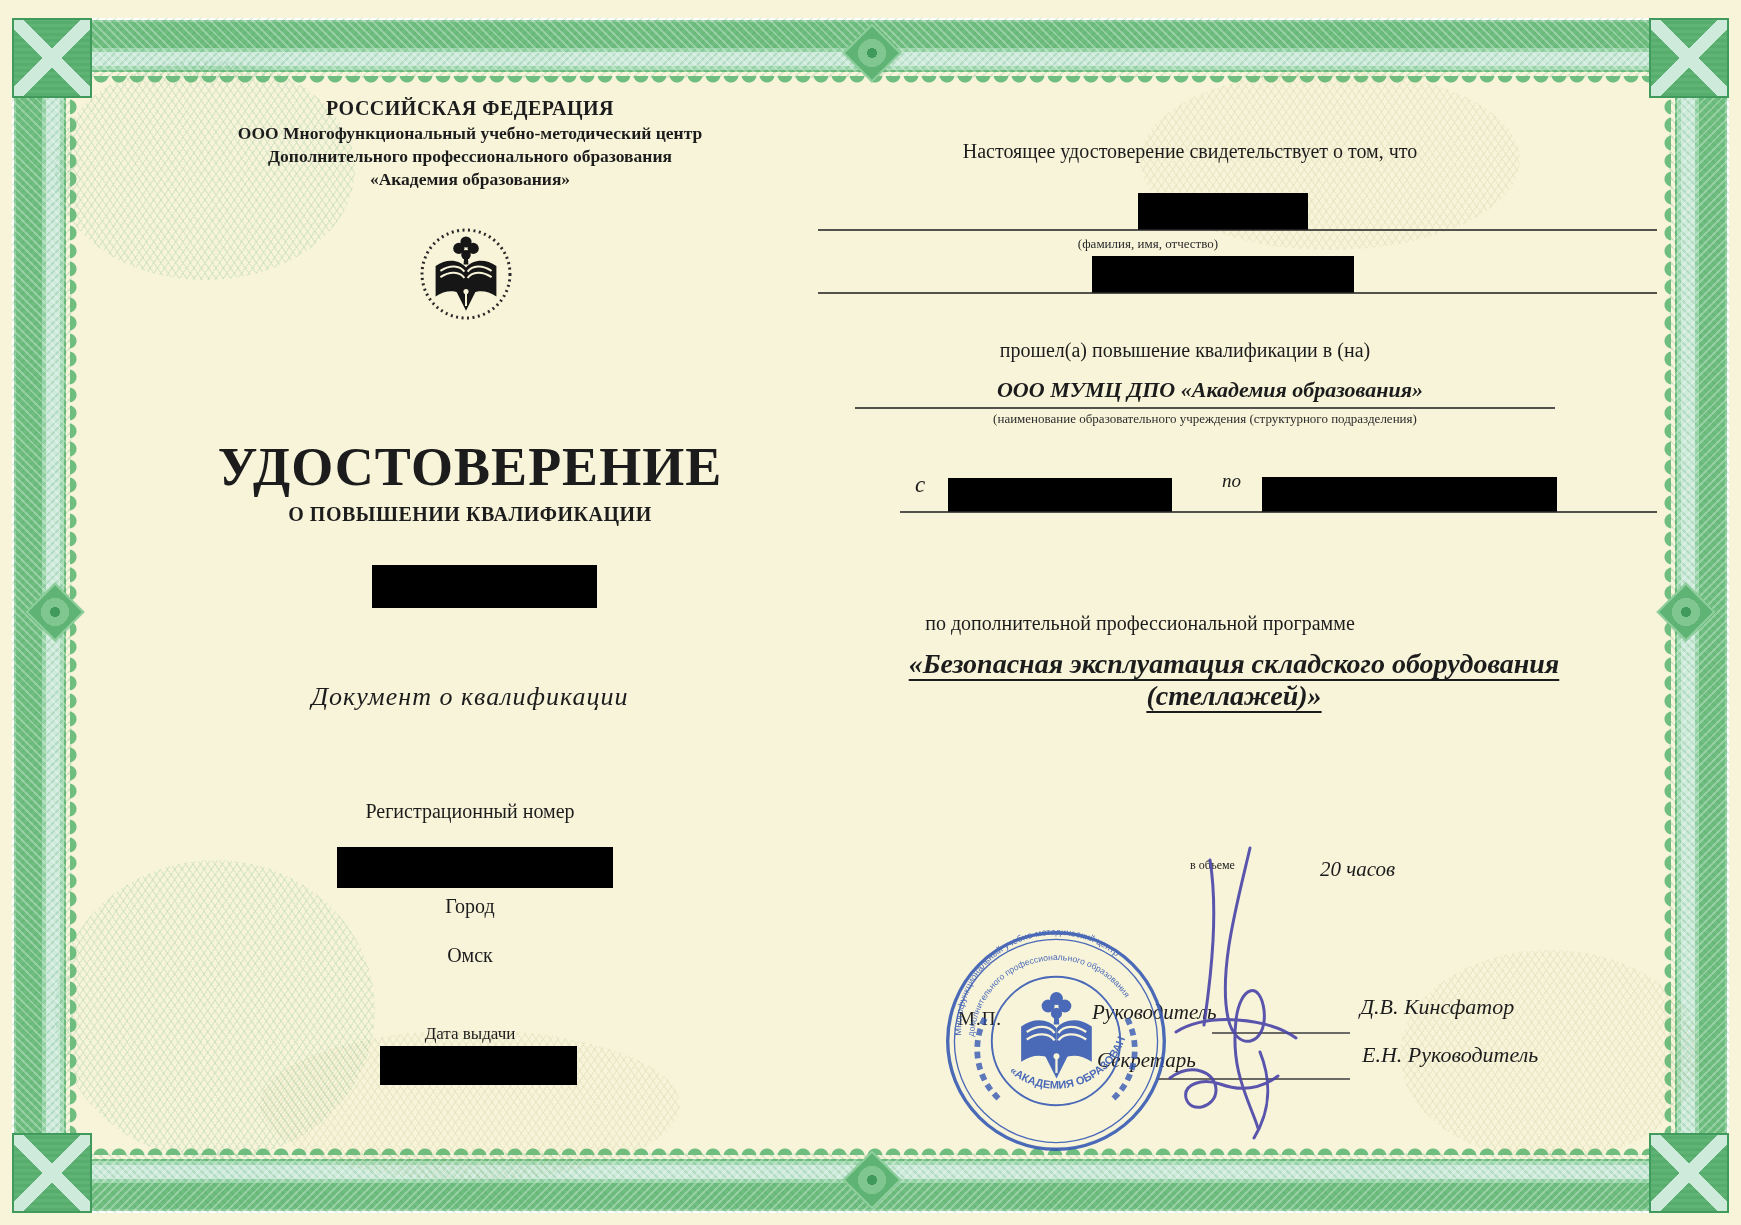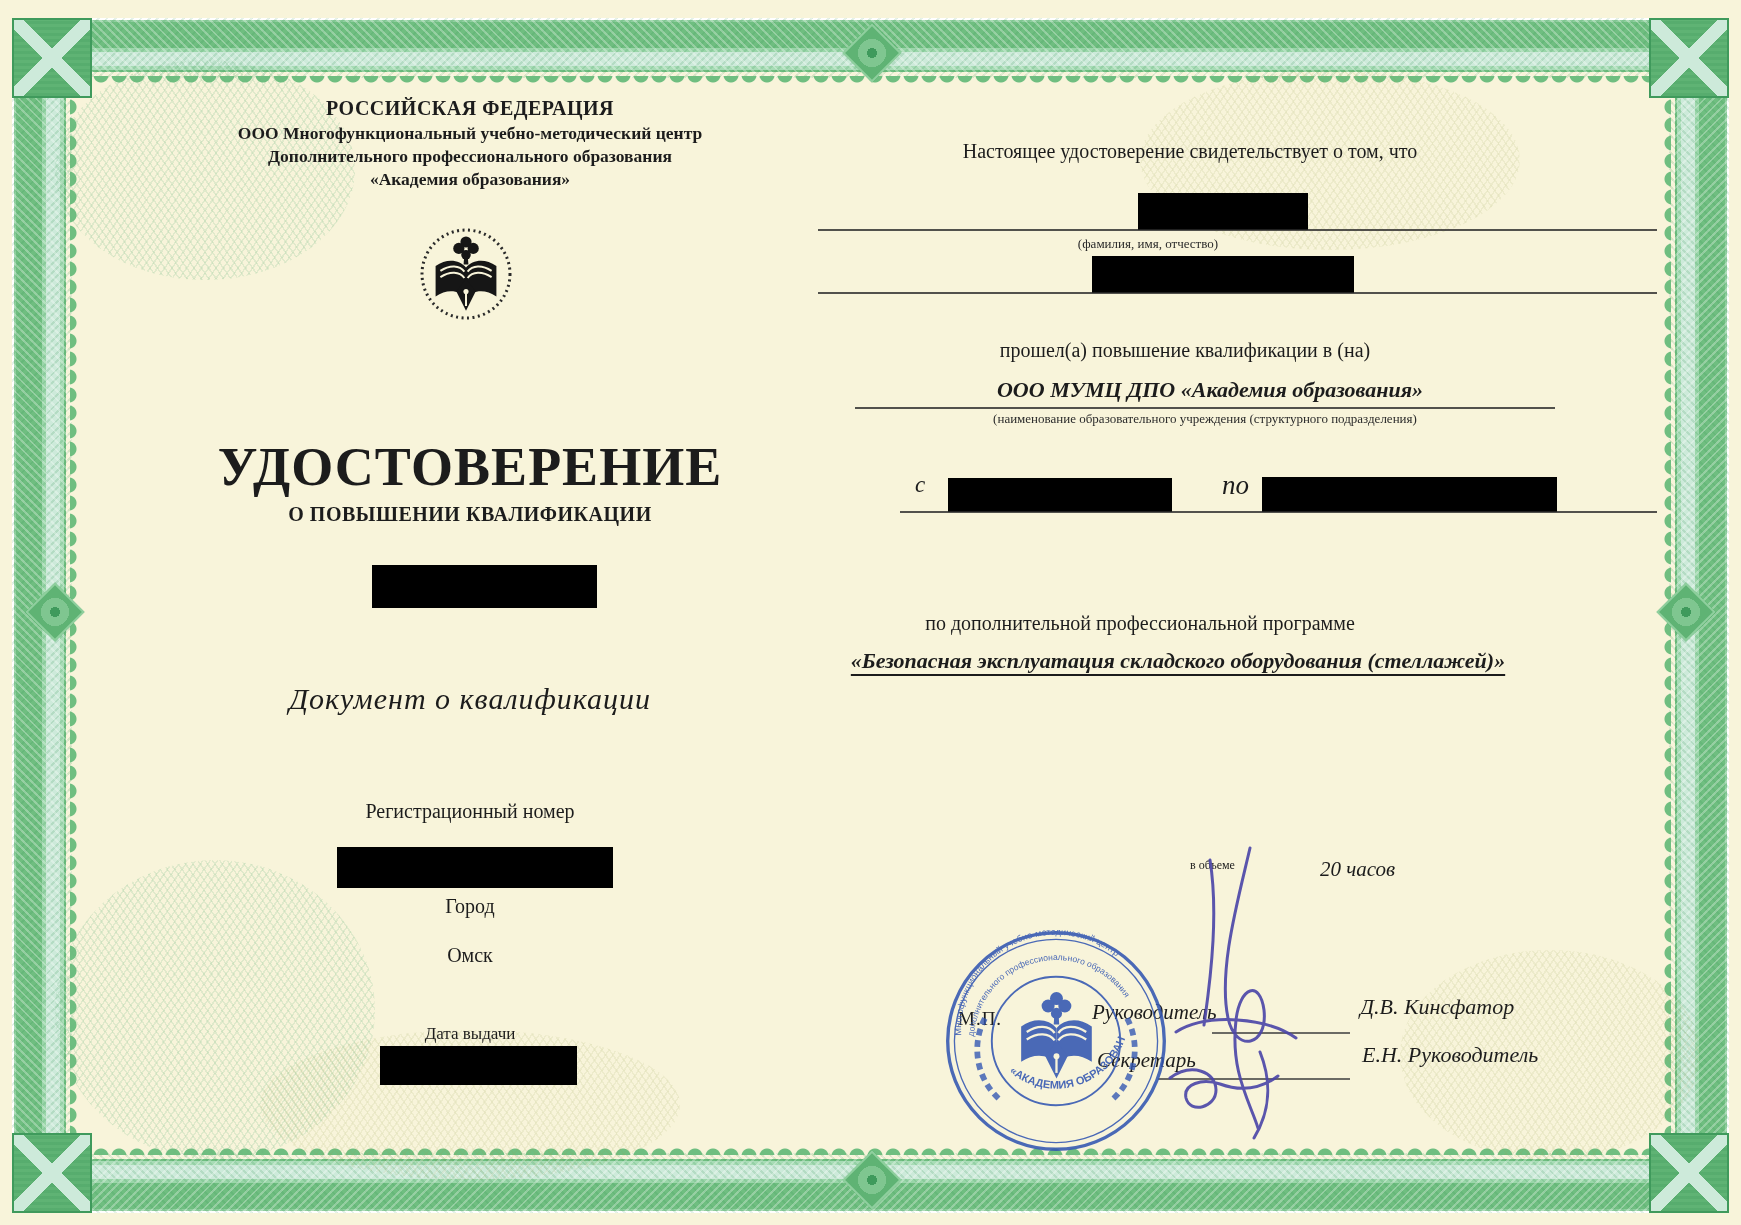--- a/index.html
+++ b/index.html
@@ -120,21 +120,21 @@
       </g>
       <circle cx="50" cy="72" r="3.2" fill="#f8f4da"></circle>
     </g>
   </svg>
 
   <div class="t c b" style="left:130px;top:436px;width:680px;font-size:54px;letter-spacing:1px">УДОСТОВЕРЕНИЕ</div>
   <div class="t c b" style="left:130px;top:503px;width:680px;font-size:20px;letter-spacing:.5px">О ПОВЫШЕНИИ КВАЛИФИКАЦИИ</div>
 
   <div class="redact" style="left:372px;top:565px;width:225px;height:43px"></div>
 
-  <div class="t c i" style="left:130px;top:682px;width:680px;font-size:30px;letter-spacing:1px">Документ о квалификации</div>
+  <div class="t c i" style="left:130px;top:682px;width:680px;font-size:26px;letter-spacing:1px">Документ о квалификации</div>
 
   <div class="t c" style="left:130px;top:800px;width:680px;font-size:20px">Регистрационный номер</div>
   <div class="redact" style="left:337px;top:847px;width:276px;height:41px"></div>
 
   <div class="t c" style="left:130px;top:895px;width:680px;font-size:20px">Город</div>
   <div class="t c" style="left:130px;top:944px;width:680px;font-size:20px">Омск</div>
   <div class="t c" style="left:130px;top:1024px;width:680px;font-size:17px">Дата выдачи</div>
   <div class="redact" style="left:380px;top:1046px;width:197px;height:39px"></div>
 
   <div class="t c" style="left:810px;top:140px;width:760px;font-size:20px">Настоящее удостоверение свидетельствует о том, что</div>
@@ -146,26 +146,26 @@
   <div class="redact" style="left:1092px;top:256px;width:262px;height:37px"></div>
   <div class="rule" style="left:818px;top:292px;width:839px"></div>
 
   <div class="t c" style="left:860px;top:339px;width:650px;font-size:20px">прошел(а) повышение квалификации в (на)</div>
   <div class="t c i b" style="left:860px;top:377px;width:700px;font-size:22px">ООО МУМЦ ДПО «Академия образования»</div>
   <div class="rule" style="left:855px;top:407px;width:700px"></div>
   <div class="t c cap" style="left:855px;top:412px;width:700px">(наименование образовательного учреждения (структурного подразделения)</div>
 
   <div class="t i" style="left:915px;top:472px;font-size:23px">с</div>
   <div class="redact" style="left:948px;top:478px;width:224px;height:34px"></div>
-  <div class="t i" style="left:1222px;top:470px;font-size:27px">по</div>
+  <div class="t i" style="left:1222px;top:470px;font-size:19px">по</div>
   <div class="redact" style="left:1262px;top:477px;width:295px;height:35px"></div>
   <div class="rule" style="left:900px;top:511px;width:757px"></div>
 
   <div class="t c" style="left:810px;top:612px;width:660px;font-size:20px">по дополнительной профессиональной программе</div>
-  <div class="t c i b u" style="left:768px;top:648px;width:820px;font-size:22px">«Безопасная эксплуатация складского оборудования (стеллажей)»</div>
+  <div class="t c i b u" style="left:824px;top:648px;width:820px;font-size:28px">«Безопасная эксплуатация складского оборудования (стеллажей)»</div>
 
   <div class="t" style="left:1190px;top:859px;font-size:12px">в объеме</div>
   <div class="t i" style="left:1320px;top:857px;font-size:21px">20 часов</div>
 
   <div class="t" style="left:958px;top:1008px;font-size:19px;letter-spacing:1px">М.П.</div>
   <div class="t i" style="left:1092px;top:1000px;font-size:21px">Руководитель</div>
   <div class="rule thin" style="left:1212px;top:1032px;width:138px"></div>
   <div class="t i" style="left:1360px;top:994px;font-size:22px">Д.В. Кинсфатор</div>
   <div class="t i" style="left:1097px;top:1048px;font-size:21px">Секретарь</div>
   <div class="rule thin" style="left:1158px;top:1078px;width:192px"></div>

